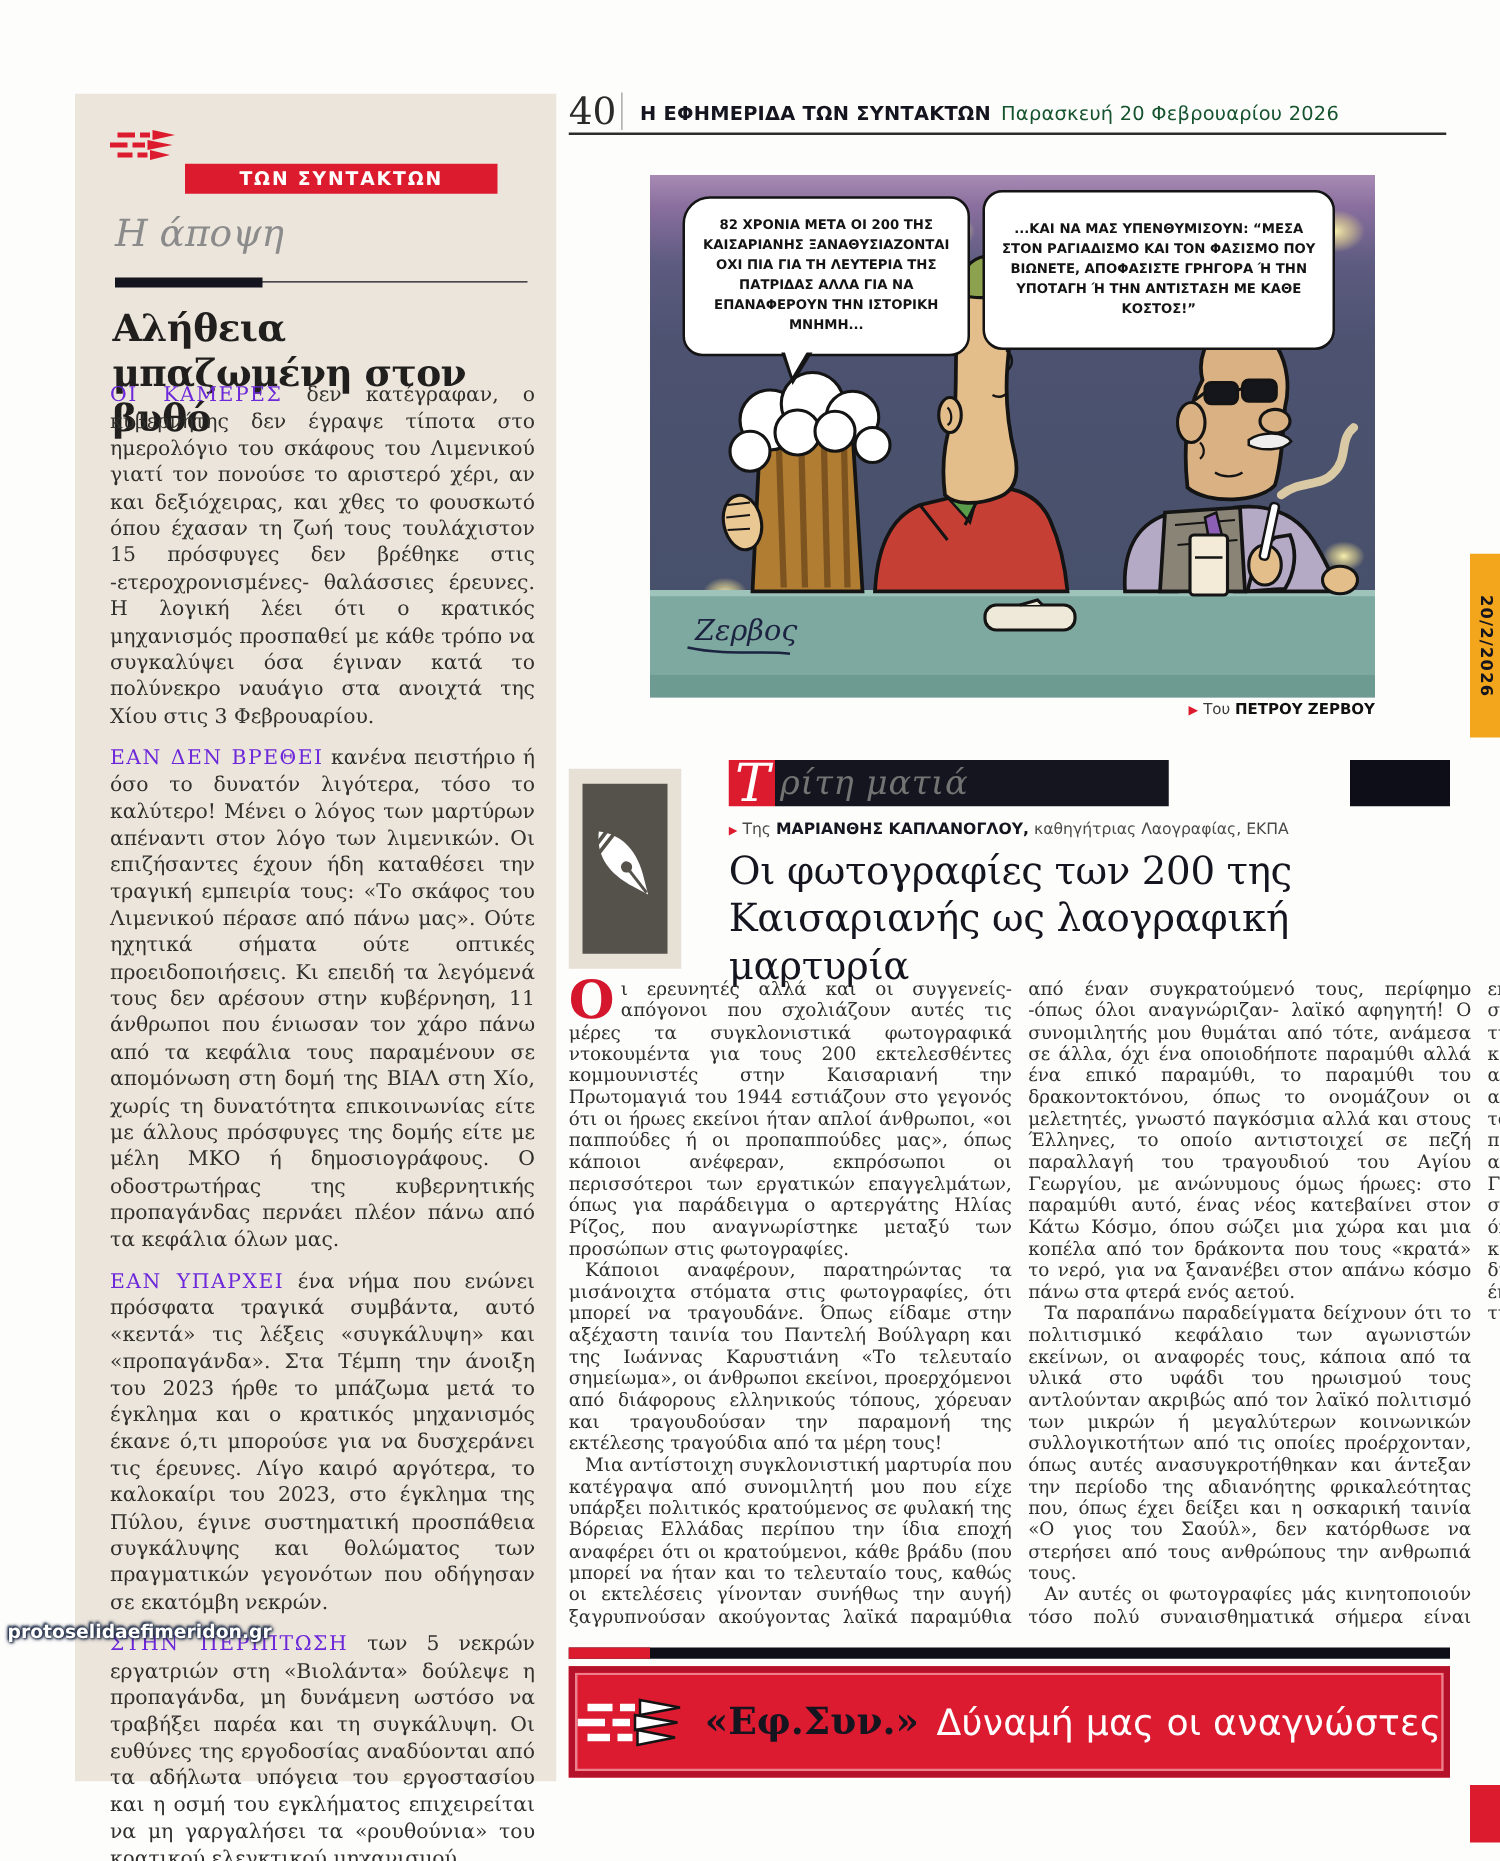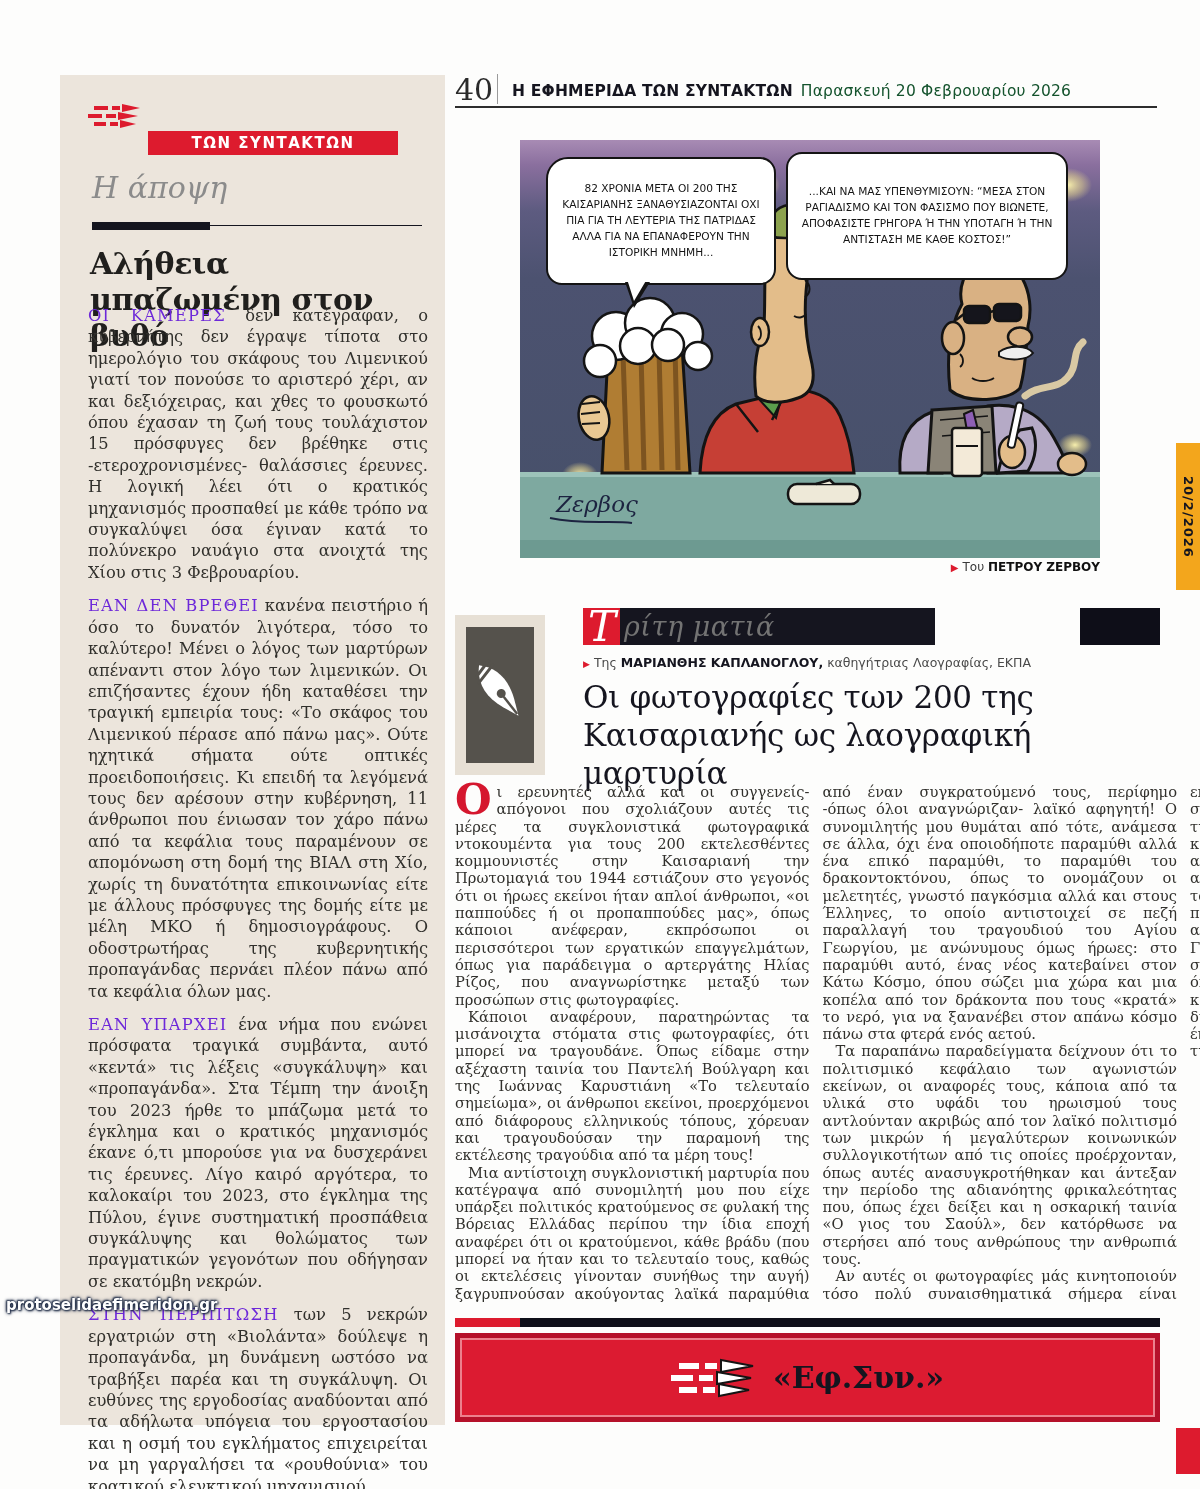--- a/index.html
+++ b/index.html
@@ -37,21 +37,21 @@
   #opinion-body .lead{font-weight:normal;letter-spacing:1.2px;color:#6d28d9;}
 
   
   #watermark{left:0px;top:1294px;font-size:15px;font-weight:bold;color:#fff;padding:2px 6px;
              text-shadow:0 0 2px #1d2a44,0 0 4px #1d2a44,1px 1px 2px #1d2a44,-1px -1px 2px #1d2a44;}
 
   
   #cartoon{left:520px;top:140px;width:580px;height:418px;}
   #cartoon svg{display:block;}
   .bubble{position:absolute;background:#fff;border:2.5px solid #141414;border-radius:16px;
-          font-family:"DejaVu Sans",sans-serif;font-weight:normal;font-size:10.6px;line-height:1.5;
+          font-family:"DejaVu Sans",sans-serif;font-weight:bold;font-size:10.6px;line-height:1.5;
           color:#141414;text-align:center;display:flex;align-items:center;justify-content:center;
           padding:6px 8px;box-sizing:border-box;}
   #bubble-left{left:26px;top:17px;width:230px;height:128px;border-top-left-radius:22px;}
   #bubble-right{left:266px;top:12px;width:282px;height:128px;}
   .tail{position:absolute;width:0;height:0;}
   .tail.black{border-left:9px solid transparent;border-right:16px solid transparent;
               border-top:26px solid #141414;}
   .tail.white{border-left:7px solid transparent;border-right:13px solid transparent;
               border-top:22px solid #fff;}
   #tail-l-b{left:105px;top:142px;} #tail-l-w{left:107px;top:139px;}
@@ -317,13 +317,14 @@
       <polygon points="50,2 82,8 50,14" stroke="#141414" stroke-width="2"></polygon>
       <line x1="0" y1="20" x2="22" y2="20"></line>
         <line x1="28" y1="20" x2="42" y2="20"></line>
       <polygon points="46,14 80,20 46,26" stroke="#141414" stroke-width="2"></polygon>
       <line x1="8" y1="32" x2="26" y2="32"></line>
         <line x1="32" y1="32" x2="44" y2="32"></line>
       <polygon points="48,26 78,32 48,38" stroke="#141414" stroke-width="2"></polygon>
     </g>
   </svg>
   <span class="quote">«Εφ.Συν.»</span>
+  <span class="slogan">Δύναμή μας οι αναγνώστες</span>
 </div>
 
 </body></html>

